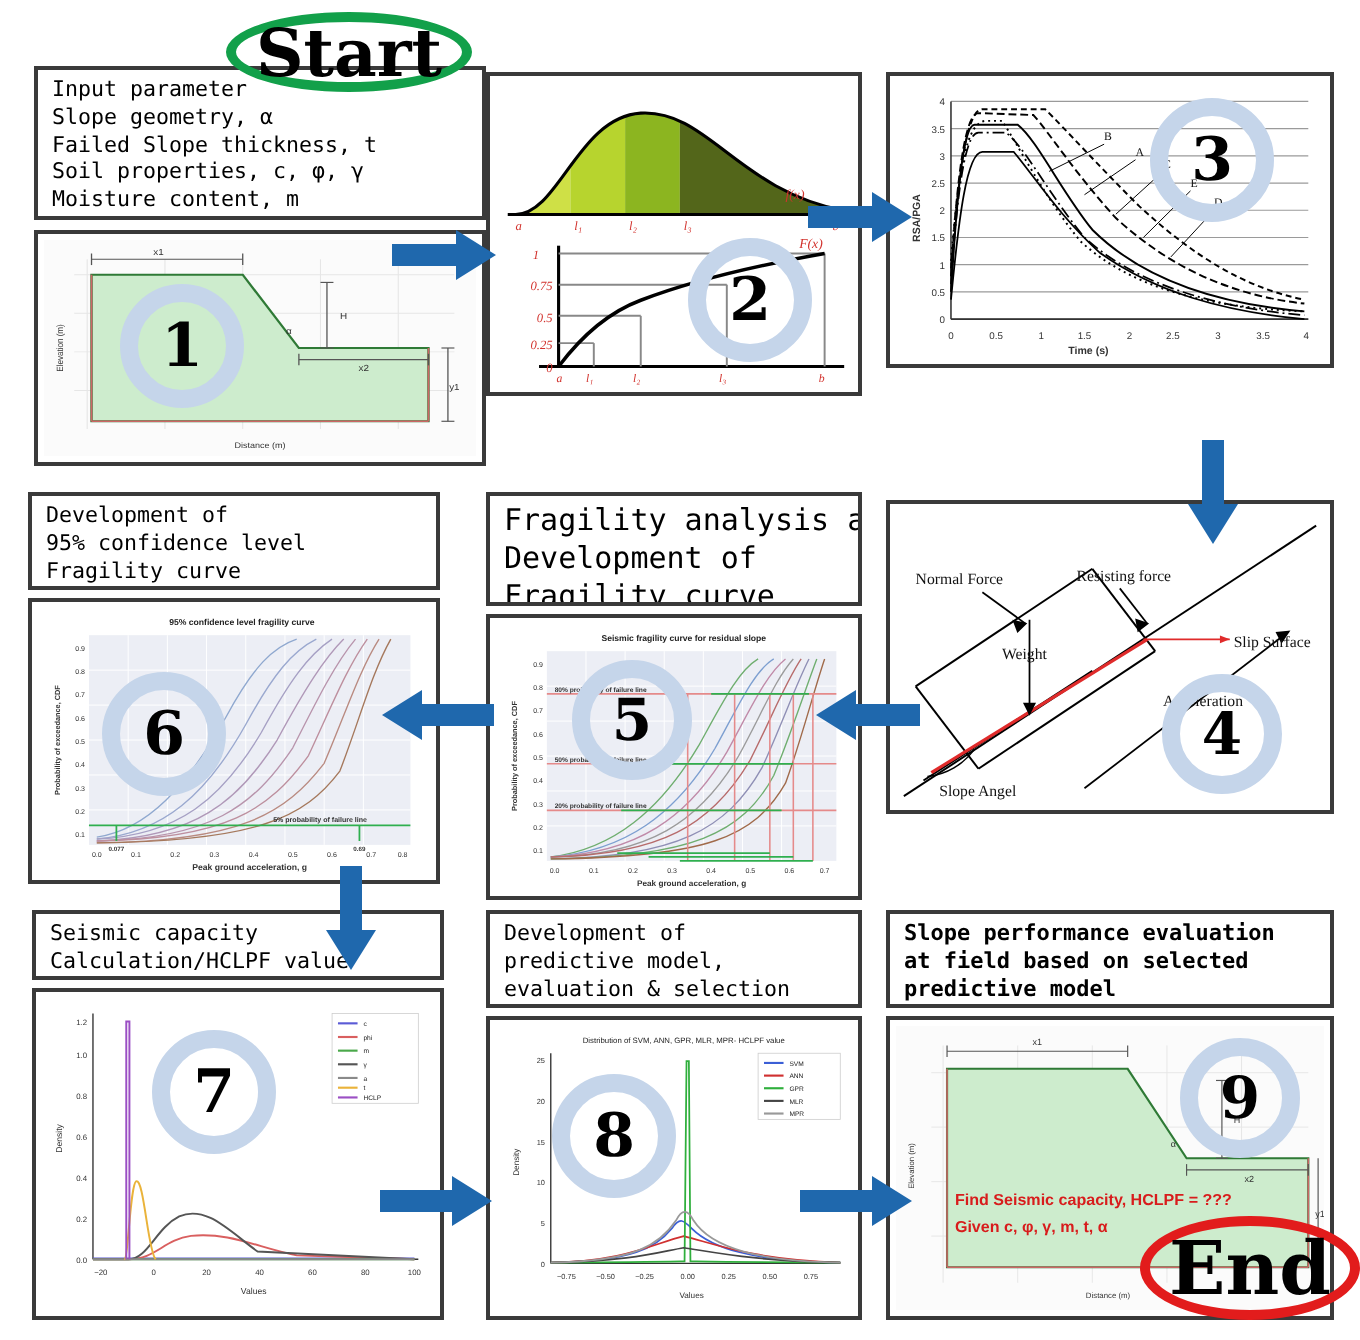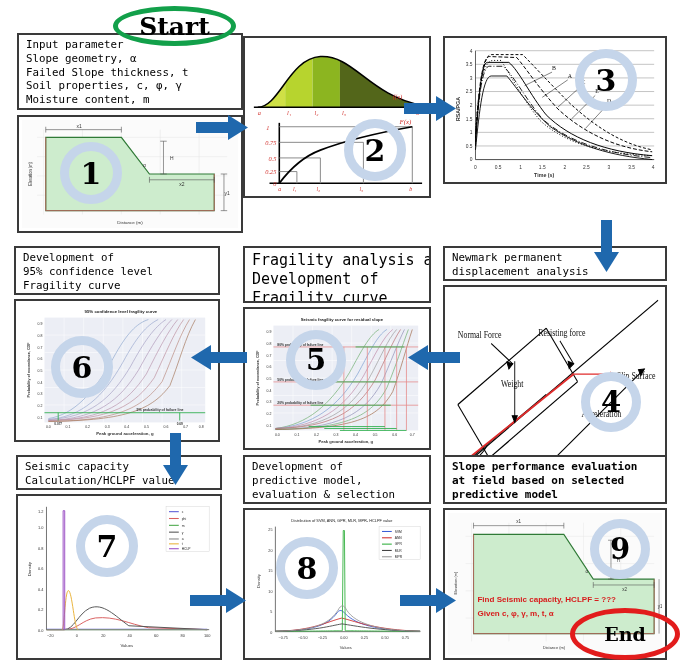--- a/index.html
+++ b/index.html
@@ -80,21 +80,21 @@
   .axlab { font-family: "Liberation Sans", sans-serif; fill: #333; }
   .redlab { font-family: "Liberation Serif", serif; fill: #d2322d; font-style: italic; }
   .sfont { font-family: "Liberation Serif", serif; fill: #111; }
   .legtxt { font-family: "Liberation Sans", sans-serif; fill: #222; }
 </style>
 </head>
 <body>
 
 <div id="root">
 
-  <div class="oval" id="start-oval" style="left:113px; top:6px; width:123px; height:40px; font-size:25px;">
+  <div class="oval" id="start-oval" style="left:113px; top:6px; width:123px; height:40px; font-size:33px;">
     <span>Start</span>
   </div>
 
   <div class="node" style="left:9px; top:33px; width:234px; height:200px;padding-left:8px;">
     <div class="cap" style="height:77px; font-size:10.8px;">Input parameter
 Slope geometry, α
 Failed Slope thickness, t
 Soil properties, c, φ, γ
 Moisture content, m</div>
     <div class="figbox" style="margin-top:5px; height:118px;">
@@ -276,23 +276,21 @@
           </svg>
         </div>
         <div class="badge" style="left:127px; top:8px; width:62px; height:62px; font-size:30px;">
           <span>3</span>
         </div>
       </div>
     </div>
   </div>
 
   <div class="node" style="left:443px; top:246px; width:224px; height:196px;">
-    <div class="cap" style="height:35px; font-size:10.8px;">Newmark permanent
-displacement analysis</div>
-    <div class="figbox" style="margin-top:4px; height:201px;">
+    <div class="figbox" style="margin-top:4px; height:157px;">
       <div class="inner">
         <div class="mini">
           <svg viewBox="0 0 218 150" preserveAspectRatio="none">
             <rect x="0" y="0" width="218" height="150" fill="#fff"></rect>
             <g stroke="#000" stroke-width="1" fill="none">
               <line x1="4" y1="146" x2="214" y2="8"></line>
               <line x1="14" y1="138" x2="100" y2="82"></line>
               <line x1="10" y1="90" x2="100" y2="30"></line>
               <line x1="10" y1="90" x2="42" y2="132"></line>
               <line x1="100" y1="30" x2="132" y2="72"></line>
@@ -714,17 +712,17 @@
       <path d="M0,7 L36,7 L36,0 L56,12.5 L36,25 L36,18 L0,18 Z" fill="#1f68ad"></path>
     </svg>
   </div>
 
   <div class="arrow" style="left:400px; top:588px; width:56px; height:25px;">
     <svg width="56" height="25" viewBox="0 0 56 25">
       <path d="M0,7 L36,7 L36,0 L56,12.5 L36,25 L36,18 L0,18 Z" fill="#1f68ad"></path>
     </svg>
   </div>
 
-  <div class="oval" id="end-oval" style="left:570px; top:608px; width:110px; height:52px; font-size:19px;">
+  <div class="oval" id="end-oval" style="left:570px; top:608px; width:110px; height:52px; font-size:37px;">
     <span>End</span>
   </div>
 
 </div>
 
 </body></html>

